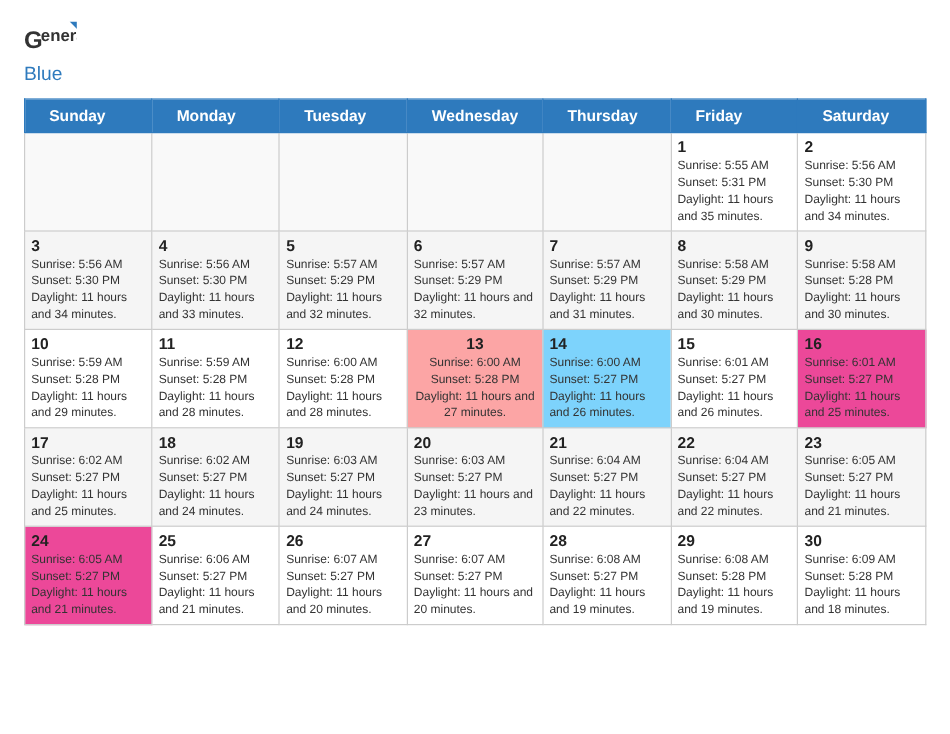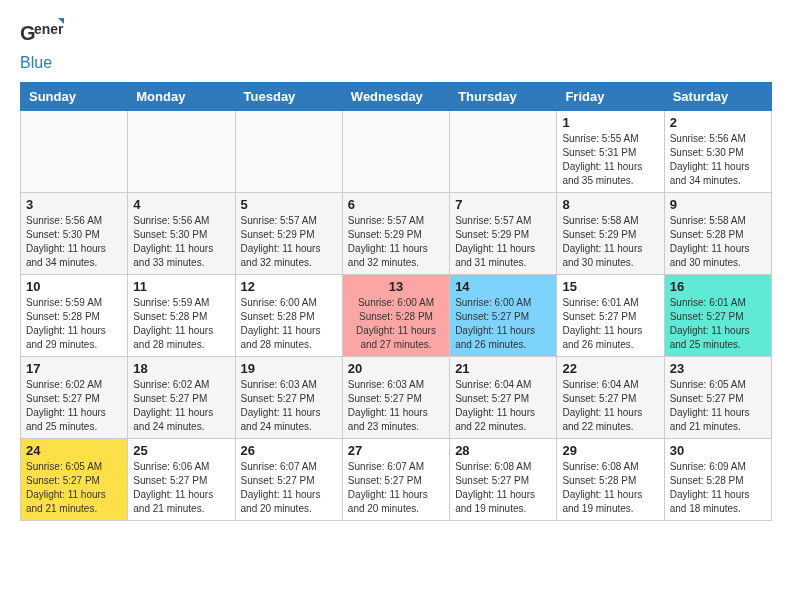--- a/index.html
+++ b/index.html
@@ -44,21 +44,21 @@
       color: #555;
     }
     .calendar {
       width: 100%;
       border-collapse: collapse;
     }
     .calendar th {
       background: #2e7abd;
       color: #fff;
       font-size: 13px;
-      padding: 6px 8px;
+      padding: 6px 20px;
       text-align: left;
       border: 1px solid #2e7abd;
       font-weight: bold;
     }
     .calendar td {
       border: 1px solid #ccc;
       vertical-align: top;
       padding: 4px 5px;
       width: 107px;
       min-height: 80px;
@@ -188,21 +188,21 @@
             <div class="day-info">Sunrise: 6:00 AM<br>Sunset: 5:28 PM<br>Daylight: 11 hours and 27 minutes.</div>
           </td>
           <td style="background: #7dd3fc;">
             <span class="day-num">14</span>
             <div class="day-info">Sunrise: 6:00 AM<br>Sunset: 5:27 PM<br>Daylight: 11 hours and 26 minutes.</div>
           </td>
           <td style="background: rgb(255, 255, 255); margin-left: 45px;">
             <span class="day-num">15</span>
             <div class="day-info">Sunrise: 6:01 AM<br>Sunset: 5:27 PM<br>Daylight: 11 hours and 26 minutes.</div>
           </td>
-          <td style="background: #5eead4;">
+          <td style="background: #ec4899;">
             <span class="day-num">16</span>
             <div class="day-info">Sunrise: 6:01 AM<br>Sunset: 5:27 PM<br>Daylight: 11 hours and 25 minutes.</div>
           </td>
         </tr>
         <tr>
           <td style="background: rgb(245, 245, 245);">
             <span class="day-num">17</span>
             <div class="day-info">Sunrise: 6:02 AM<br>Sunset: 5:27 PM<br>Daylight: 11 hours and 25 minutes.</div>
           </td>
           <td style="background: rgb(245, 245, 245);">
@@ -224,21 +224,21 @@
           <td style="background: rgb(245, 245, 245);">
             <span class="day-num">22</span>
             <div class="day-info">Sunrise: 6:04 AM<br>Sunset: 5:27 PM<br>Daylight: 11 hours and 22 minutes.</div>
           </td>
           <td style="background: rgb(245, 245, 245);">
             <span class="day-num">23</span>
             <div class="day-info">Sunrise: 6:05 AM<br>Sunset: 5:27 PM<br>Daylight: 11 hours and 21 minutes.</div>
           </td>
         </tr>
         <tr>
-          <td style="background: #fde047;">
+          <td style="background: #ec4899;">
             <span class="day-num">24</span>
             <div class="day-info">Sunrise: 6:05 AM<br>Sunset: 5:27 PM<br>Daylight: 11 hours and 21 minutes.</div>
           </td>
           <td style="background: rgb(255, 255, 255);">
             <span class="day-num">25</span>
             <div class="day-info">Sunrise: 6:06 AM<br>Sunset: 5:27 PM<br>Daylight: 11 hours and 21 minutes.</div>
           </td>
           <td style="background: rgb(255, 255, 255);">
             <span class="day-num">26</span>
             <div class="day-info">Sunrise: 6:07 AM<br>Sunset: 5:27 PM<br>Daylight: 11 hours and 20 minutes.</div>

